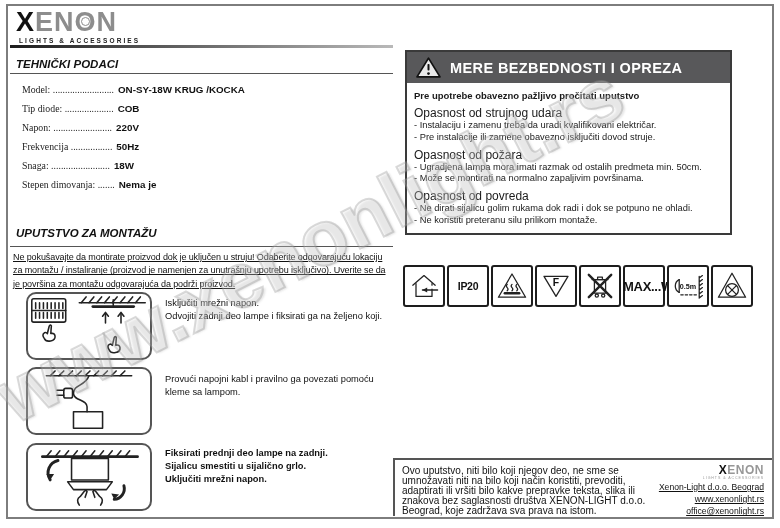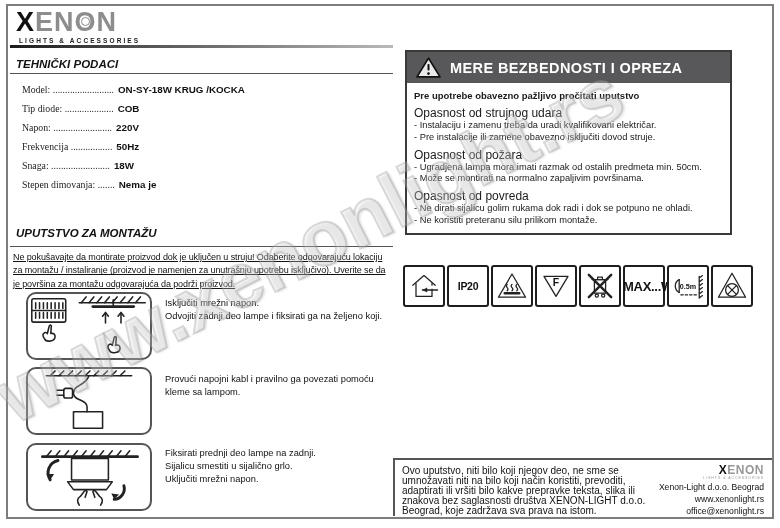--- a/index.html
+++ b/index.html
@@ -54,21 +54,21 @@
   .icon-box svg { display:block; }
 
   
   .footer-rule { position:absolute; left:393px; top:458px; width:379px; height:2px; background:#555; }
   .footer-vline { position:absolute; left:393px; top:458px; width:2px; height:58px; background:#555; }
   .disclaimer { position:absolute; left:402px; top:466px; width:252px; font-size:10px; line-height:10px; color:#111; }
   .contact { position:absolute; right:16px; top:464px; text-align:right; }
   .contact .brand { font-size:12px; font-weight:bold; letter-spacing:0.5px; line-height:12px; }
   .contact .brand .lx { color:#111; } .contact .brand .le { color:#979797; }
   .contact .brand-tag { font-size:3.6px; letter-spacing:0.9px; color:#999; line-height:5px; }
-  .contact .cline { font-size:8.6px; line-height:12.2px; color:#111; }
+  .contact .cline { font-size:8.6px; line-height:12.2px; color:#111;text-decoration:underline; }
 
   
   .watermark {
     position:absolute; left:2px; top:346px; width:1000px; height:110px;
     transform:rotate(-27deg); transform-origin:0 50%;
     font-size:78px; font-weight:bold; white-space:nowrap; line-height:110px;
     color:rgba(230,230,230,0.22);
     -webkit-text-stroke:2px rgba(150,150,150,0.35);
     text-shadow:2px 2px 2px rgba(120,120,120,0.18);
     pointer-events:none; z-index:9;
@@ -149,21 +149,21 @@
     <path d="M18 12 l5 -6 M27 12 l5 -6 M36 12 l5 -6 M45 12 l5 -6 M54 12 l5 -6 M63 12 l5 -6 M72 12 l5 -6 M81 12 l5 -6 M90 12 l5 -6 M99 12 l5 -6"></path>
     <rect x="44" y="14" width="38" height="22"></rect>
     <path d="M40 38 H86 L80 46 H46 Z"></path>
     <path class="thick" d="M30 16 A13 13 0 0 0 22 36"></path>
     <path class="fillb" d="M22 36 l-4 -6 l8 0 z"></path>
     <path class="thick" d="M98 42 A11 11 0 0 1 88 56"></path>
     <path class="fillb" d="M88 56 l-3 -6 l8 1 z"></path>
     <path d="M52 62 q-4 -6 1 -9 l4 -5 q2 -2 3 0 l-2 6 M74 62 q4 -6 -1 -9 l-4 -5 q-2 -2 -3 0 l2 6"></path>
   </svg>
 </div>
-<div class="step-text" style="top:447px;">
+<div class="step-text" style="top:447px;font-weight:bold;">
   <div>Fiksirati prednji deo lampe na zadnji.</div>
   <div>Sijalicu smestiti u sijalično grlo.</div>
   <div>Uključiti mrežni napon.</div>
 </div>
 
 <div class="safety-box">
   <div class="safety-header" style="background: rgb(88, 88, 90);">
     <svg width="27" height="23" viewBox="0 0 36 32">
       <path d="M18 3 L34 29 H2 Z" fill="#e9e9e9" stroke="#111" stroke-width="2.4" stroke-linejoin="round"></path>
       <rect x="16.6" y="11" width="2.8" height="9" rx="1.2" fill="#111"></rect>

